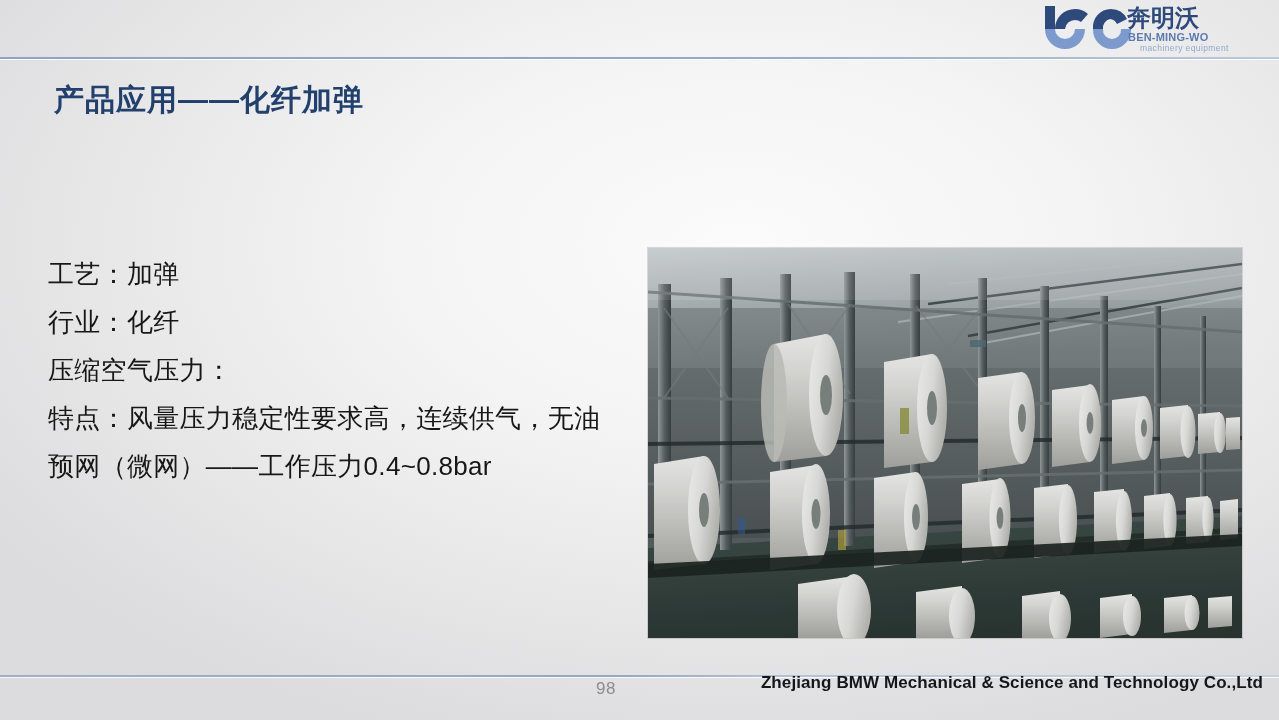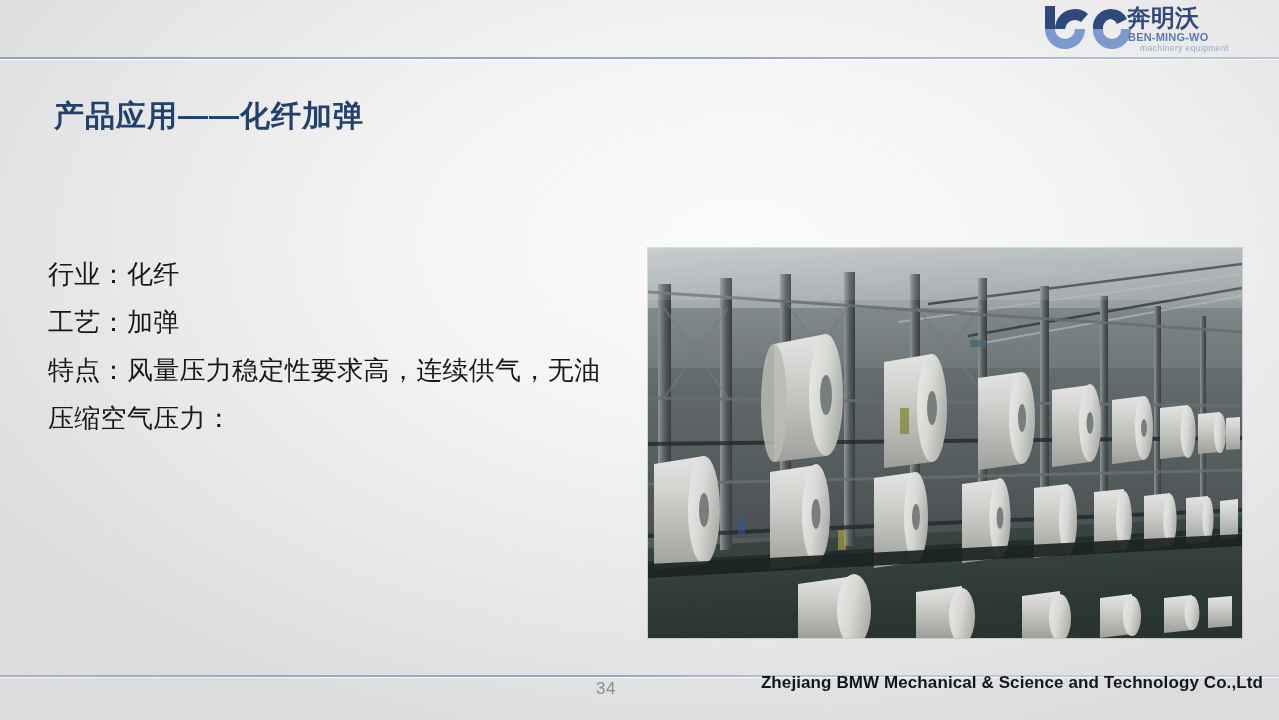--- a/index.html
+++ b/index.html
@@ -102,21 +102,20 @@
   
   .slide-title {
     position: absolute;
     left: 54px;
     top: 80px;
     font-size: 30px;
     font-weight: bold;
     color: #22406d;
     letter-spacing: 1px;
     white-space: nowrap;
-    margin-top: 16px;
   }
 
   
   .body-block {
     position: absolute;
     left: 48px;
     top: 250px;
     width: 566px;
   }
   .body-line {
@@ -201,24 +200,25 @@
     <div class="logo-text">
       <div class="logo-cn">奔明沃</div>
       <div class="logo-en">BEN-MING-WO</div>
       <div class="logo-sub">machinery equipment</div>
     </div>
   </div>
 
   <div class="slide-title">产品应用——化纤加弹</div>
 
   <div class="body-block">
+    <div class="body-line">工艺：加弹</div>
     <div class="body-line">行业：化纤</div>
-    <div class="body-line">工艺：加弹</div>
+    <div class="body-line">压缩空气压力：</div>
     <div class="body-line wrap">特点：风量压力稳定性要求高，连续供气，无油</div>
-    <div class="body-line">压缩空气压力：</div>
+    <div class="body-line">预网（微网）——工作压力0.4~0.8bar</div>
   </div>
 
   <div class="photo">
     <svg width="594" height="390" viewBox="0 0 594 390" xmlns="http://www.w3.org/2000/svg" role="img">
       <defs>
         <linearGradient id="ceil" x1="0" y1="0" x2="0.3" y2="1">
           <stop offset="0%" stop-color="#cfd4d6"></stop>
           <stop offset="100%" stop-color="#8a9194"></stop>
         </linearGradient>
         <linearGradient id="bobbin" x1="0" y1="0" x2="0" y2="1">
@@ -413,16 +413,16 @@
       <rect x="322" y="92" width="16" height="7" fill="#4f6d77" opacity="0.8"></rect>
       <rect x="90" y="270" width="7" height="16" fill="#2f5fa0" opacity="0.55"></rect>
 
       <rect x="0" y="0" width="594" height="390" fill="#20262a" opacity="0.07"></rect>
       <rect x="0" y="0" width="594" height="52" fill="#ffffff" opacity="0.10"></rect>
     </svg>
   </div>
 
   <div class="footer-rule"></div>
   <div class="footer-rule-hi"></div>
-  <div class="page-number">34</div>
+  <div class="page-number">98</div>
   <div class="footer-company">Zhejiang BMW Mechanical &amp; Science and Technology Co.,Ltd</div>
 
 </div>
 
 </body></html>

